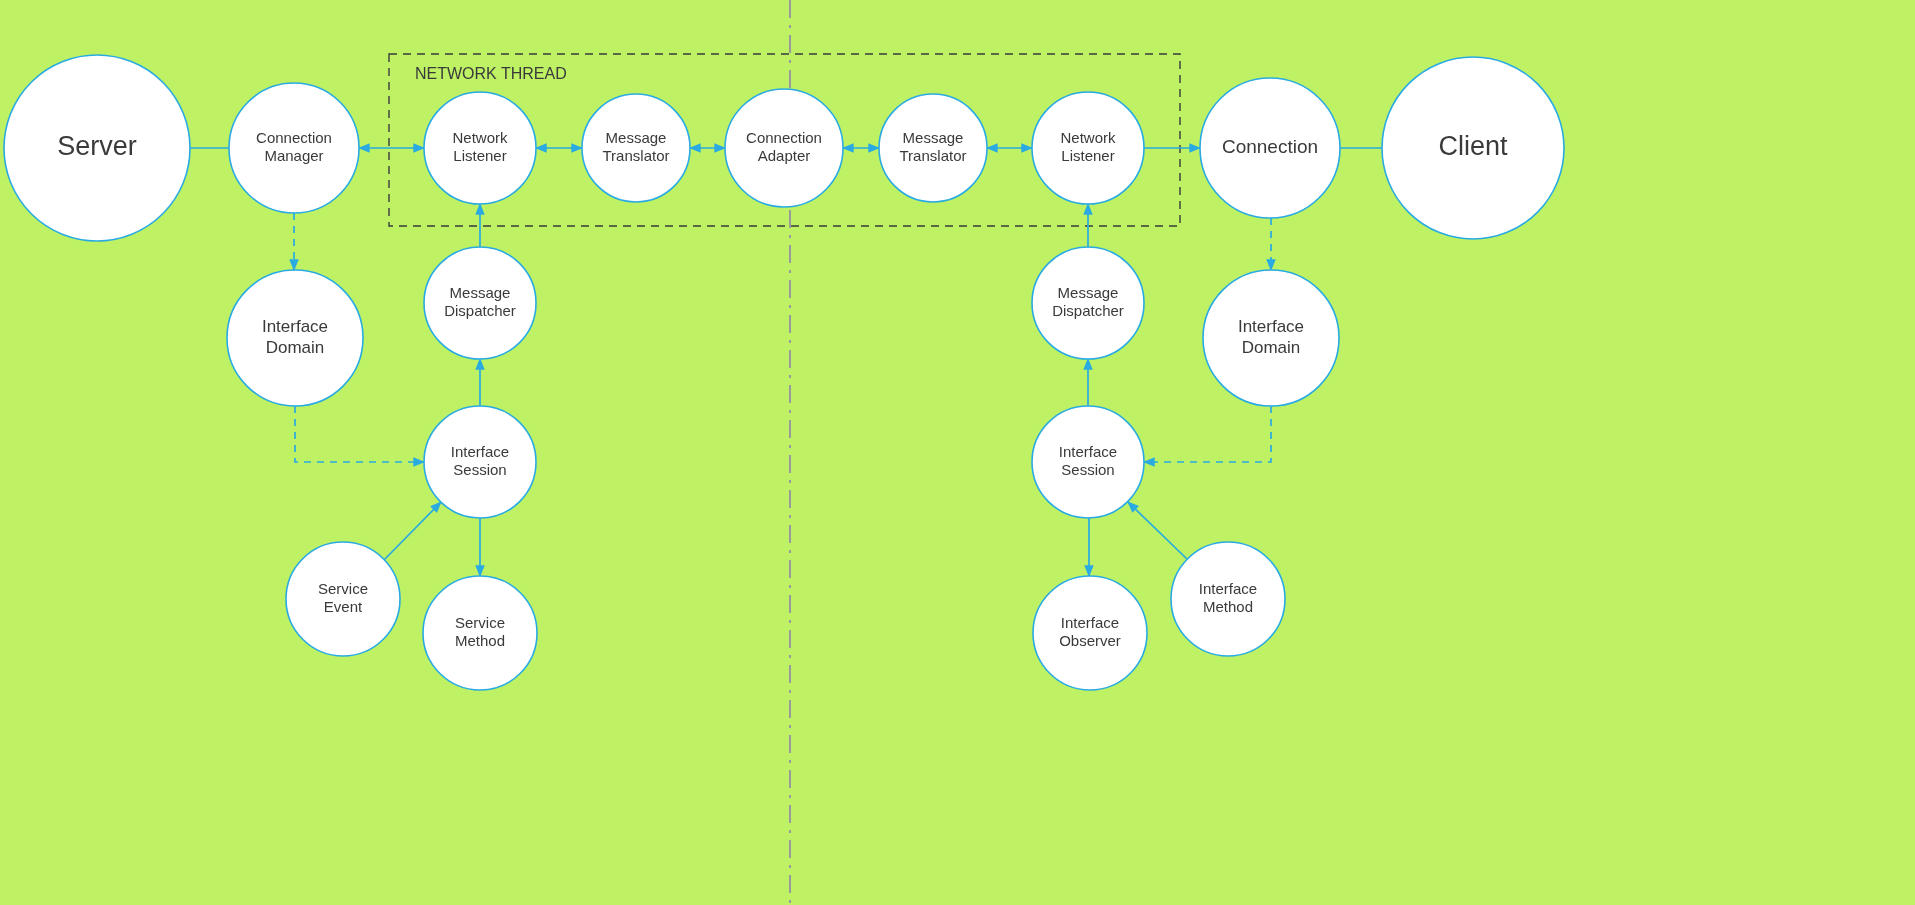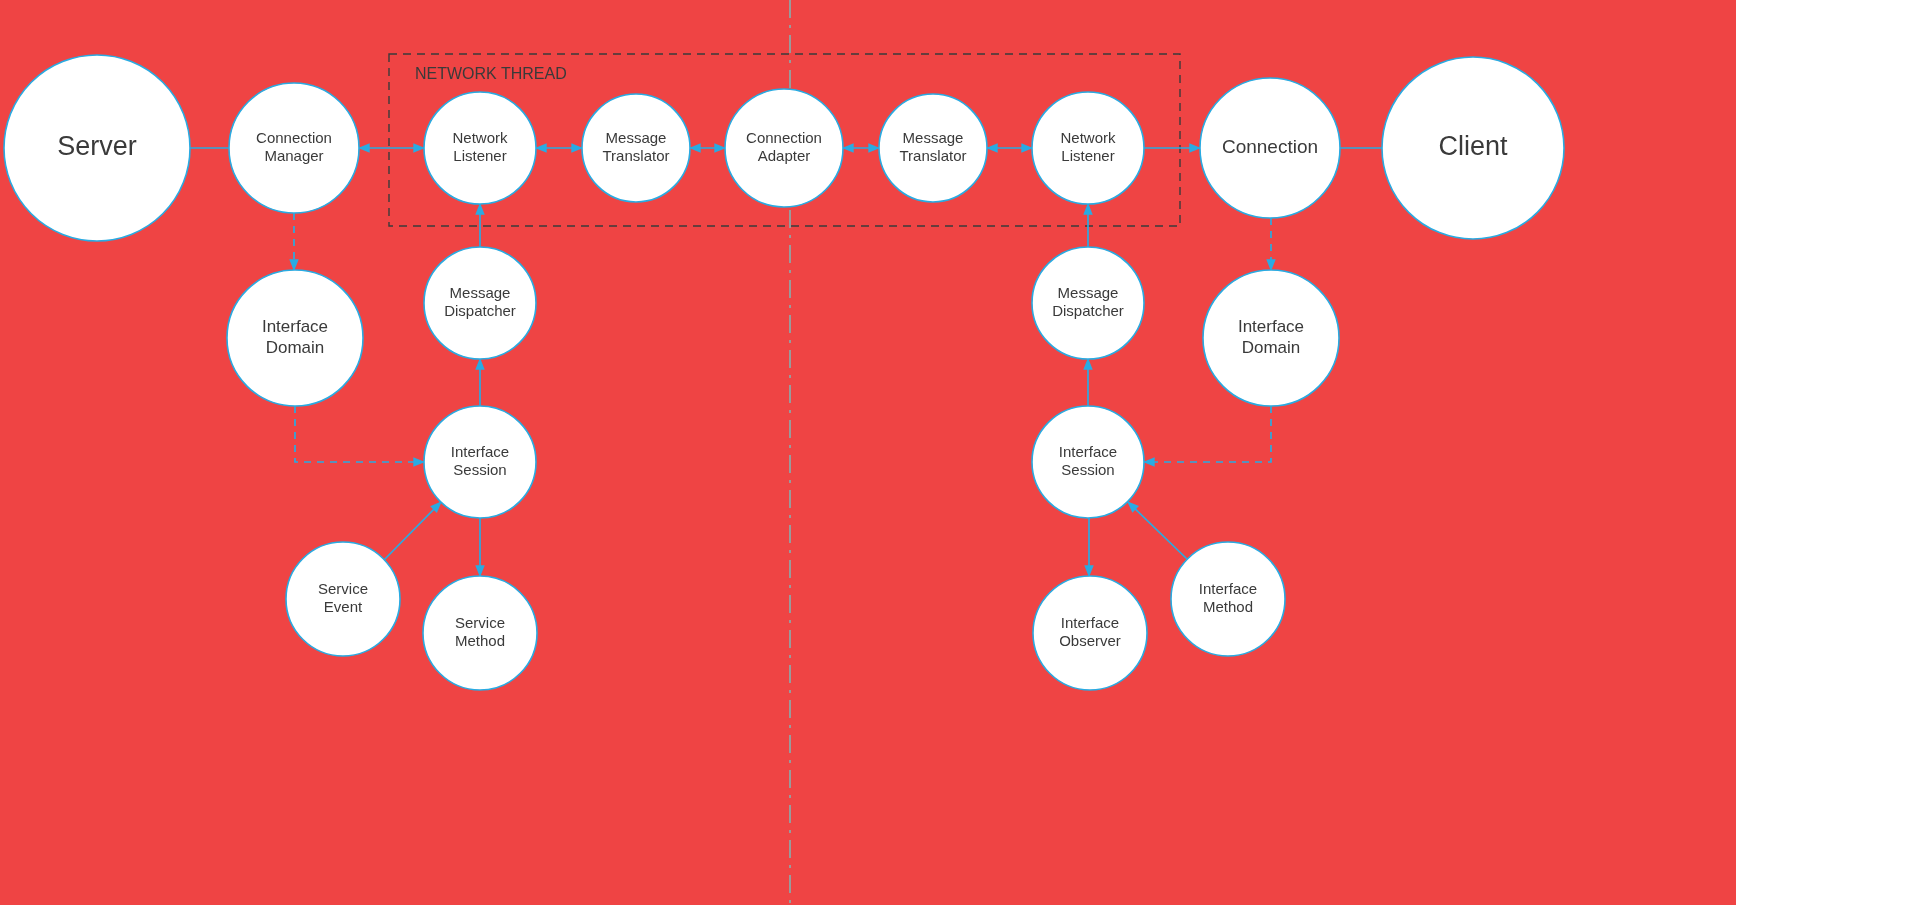--- a/index.html
+++ b/index.html
@@ -5,23 +5,23 @@
   html, body {
     margin: 0;
     padding: 0;
     background: #ffffff;
   }
   body {
     font-family: "Liberation Sans", sans-serif;
   }
   #diagram-root {
     position: relative;
-    width: 1736px;
+    width: 1915px;
     height: 905px;
-    background: #ef4444;
+    background: #bef264;
     overflow: hidden;
   }
   svg#diagram-svg {
     position: absolute;
     left: 0;
     top: 0;
     width: 1915px;
     height: 905px;
     display: block;
   }

